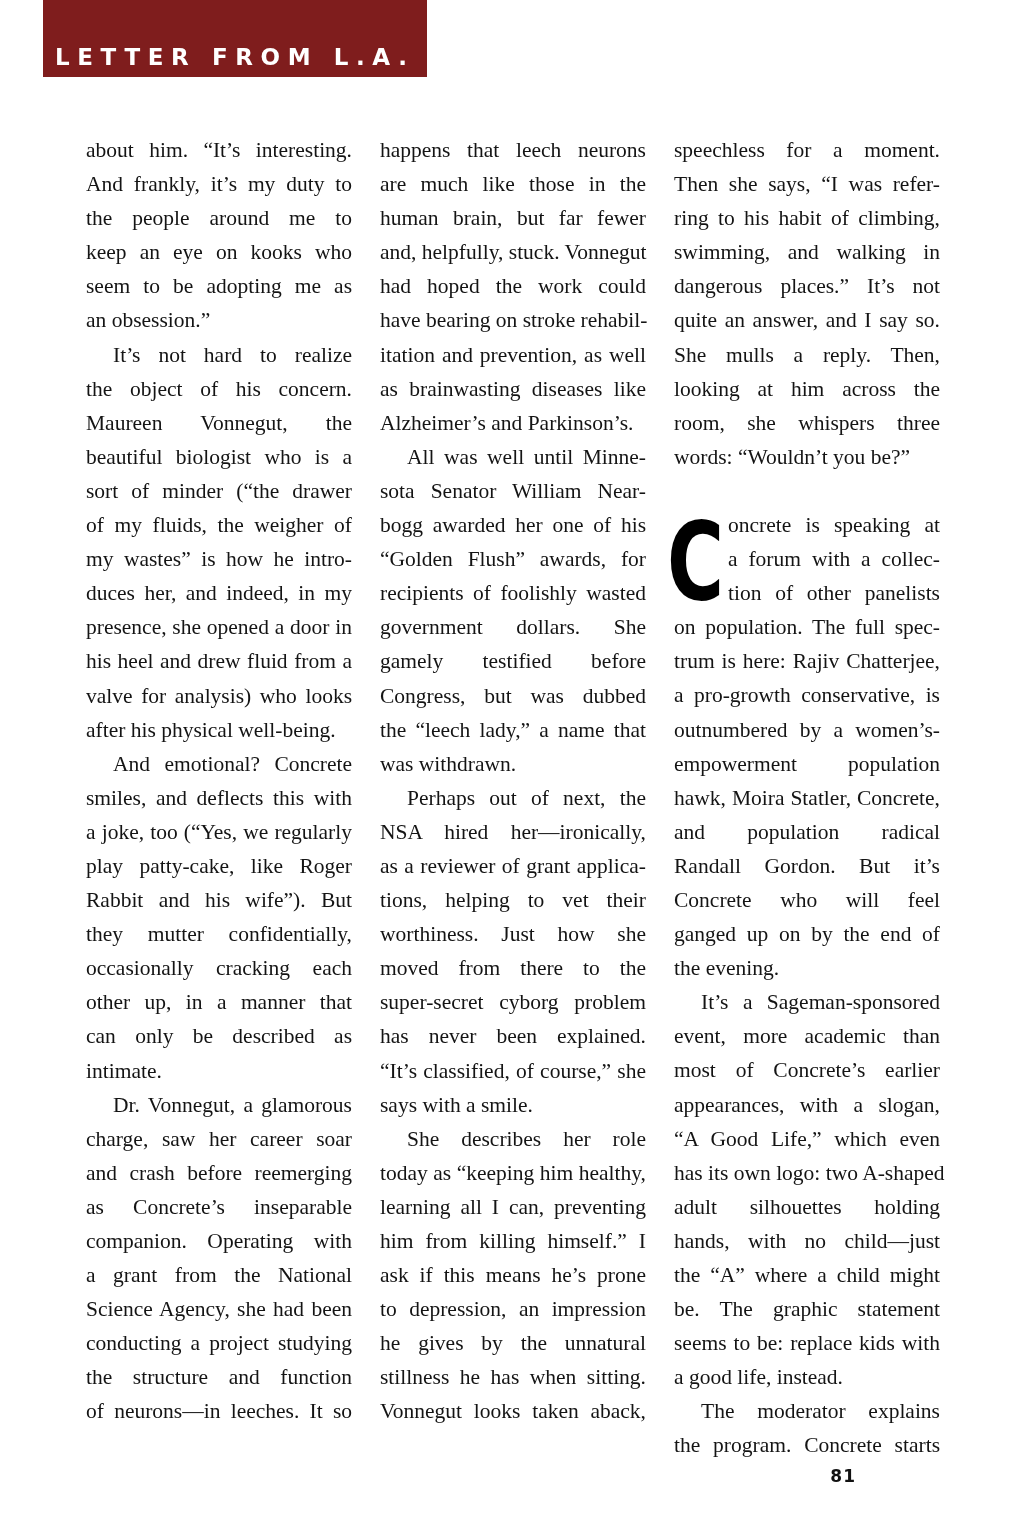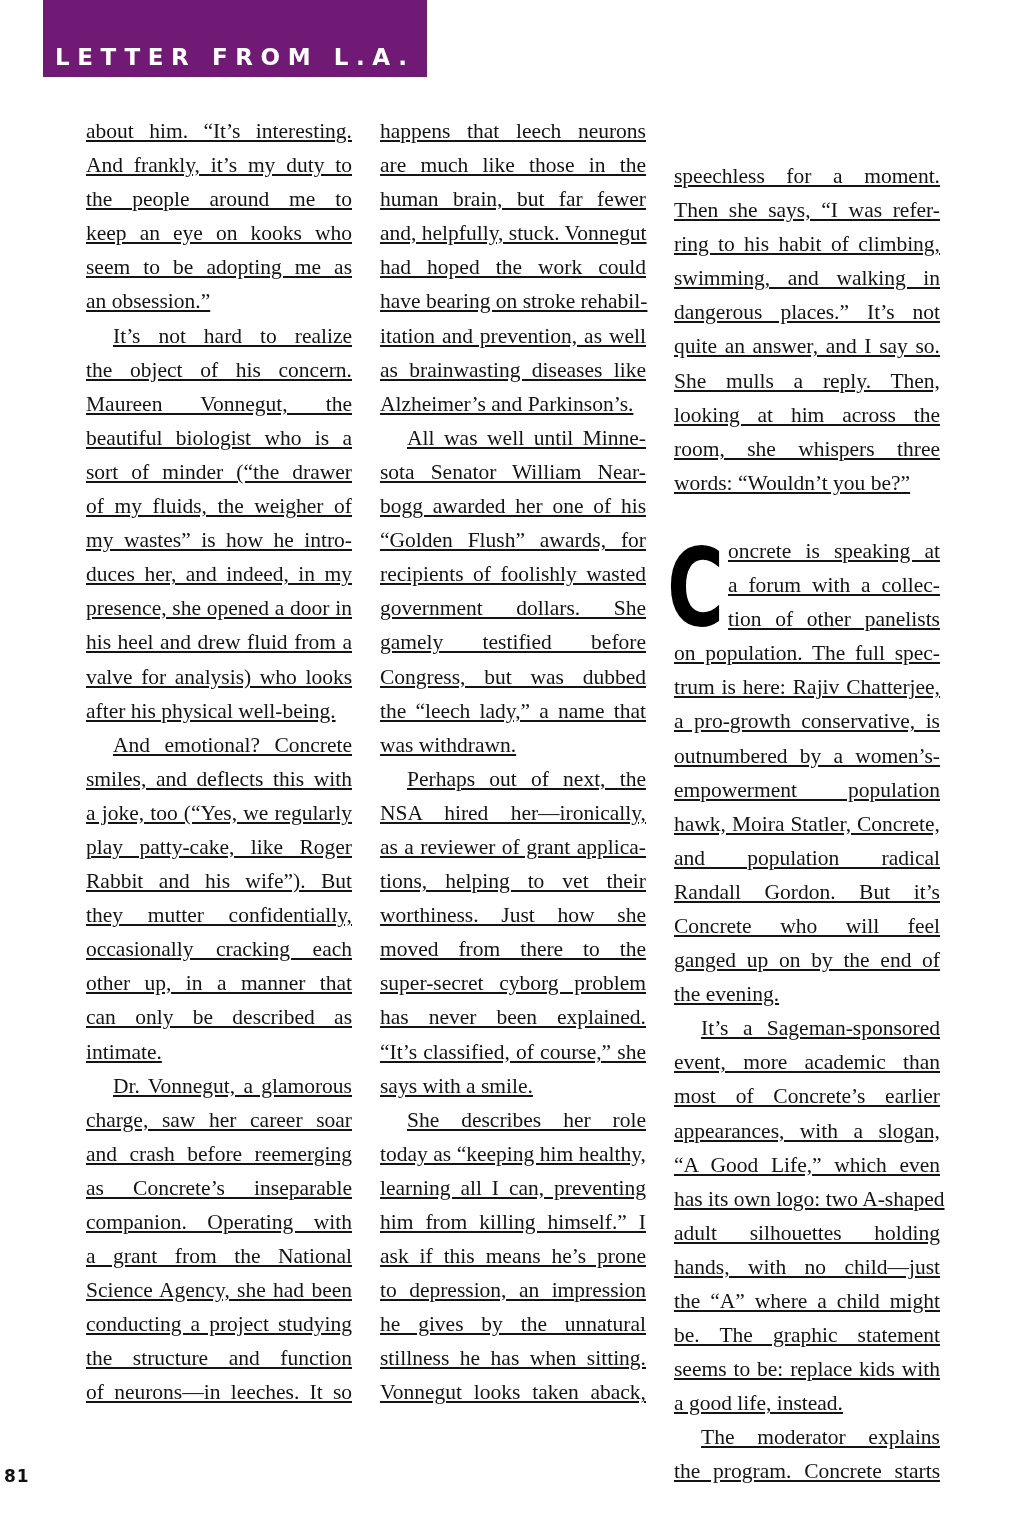--- a/index.html
+++ b/index.html
@@ -14,44 +14,43 @@
       overflow: hidden;
       color: #141414;
       font-family: "Liberation Serif", "DejaVu Serif", serif;
     }
     .header-bar {
       position: absolute;
       left: 43px;
       top: 0;
       width: 384px;
       height: 77px;
-      background: #701a75;
+      background: #7f1d1d;
       box-sizing: border-box;
     }
     .header-title {
       position: absolute;
       left: 12px;
       bottom: 8px;
       color: #ffffff;
       font-family: "DejaVu Sans", "Liberation Sans", sans-serif;
       font-weight: bold;
       font-size: 23px;
       letter-spacing: 7.6px;
       white-space: nowrap;
       line-height: 1;
     }
     .column {
       position: absolute;
-      top: 114px;
+      top: 133px;
       width: 266px;
-      text-decoration: underline;
     }
     .col-1 { left: 86px; }
     .col-2 { left: 380px; }
-    .col-3 { left: 674px; margin-top: 45px; }
+    .col-3 { left: 674px; }
     .line {
       display: block;
       height: 34.1px;
       line-height: 34.1px;
       font-size: 21.5px;
       text-align: justify;
       text-align-last: justify;
       white-space: nowrap;
       overflow: visible;
     }
@@ -74,24 +73,24 @@
       line-height: 1;
       color: #000000;
       transform: scaleX(0.72);
       transform-origin: left top;
     }
     .drop-wrap {
       position: relative;
     }
     .page-number {
       position: absolute;
-      left: 4px;
+      left: 12px;
       width: 844px;
       top: 1466px;
-      text-align: left;
+      text-align: right;
       font-family: "DejaVu Sans", "Liberation Sans", sans-serif;
       font-weight: bold;
       font-size: 17px;
       letter-spacing: 1px;
       color: #111111;
     }
   </style>
 </head>
 <body>
 

